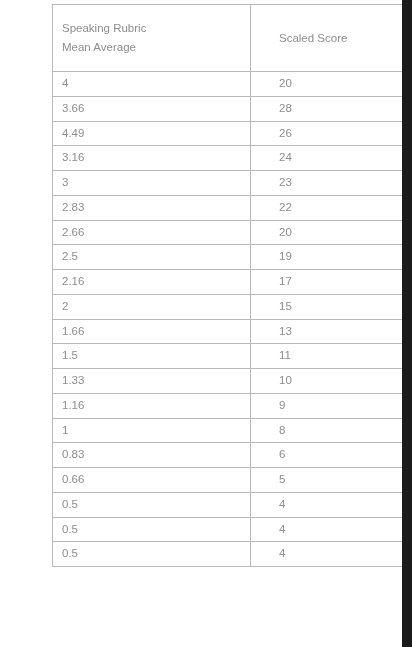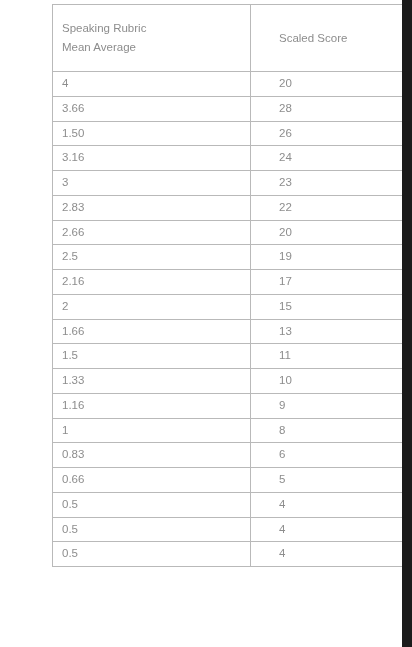--- a/index.html
+++ b/index.html
@@ -99,21 +99,21 @@
     <tbody id="table-body">
         <tr>
           <td class="rubric-col">4</td>
           <td class="score-col">20</td>
         </tr>
         <tr>
           <td class="rubric-col">3.66</td>
           <td class="score-col">28</td>
         </tr>
         <tr>
-          <td class="rubric-col">1.50</td>
+          <td class="rubric-col">4.49</td>
           <td class="score-col">26</td>
         </tr>
         <tr>
           <td class="rubric-col">3.16</td>
           <td class="score-col">24</td>
         </tr>
         <tr>
           <td class="rubric-col">3</td>
           <td class="score-col">23</td>
         </tr>

